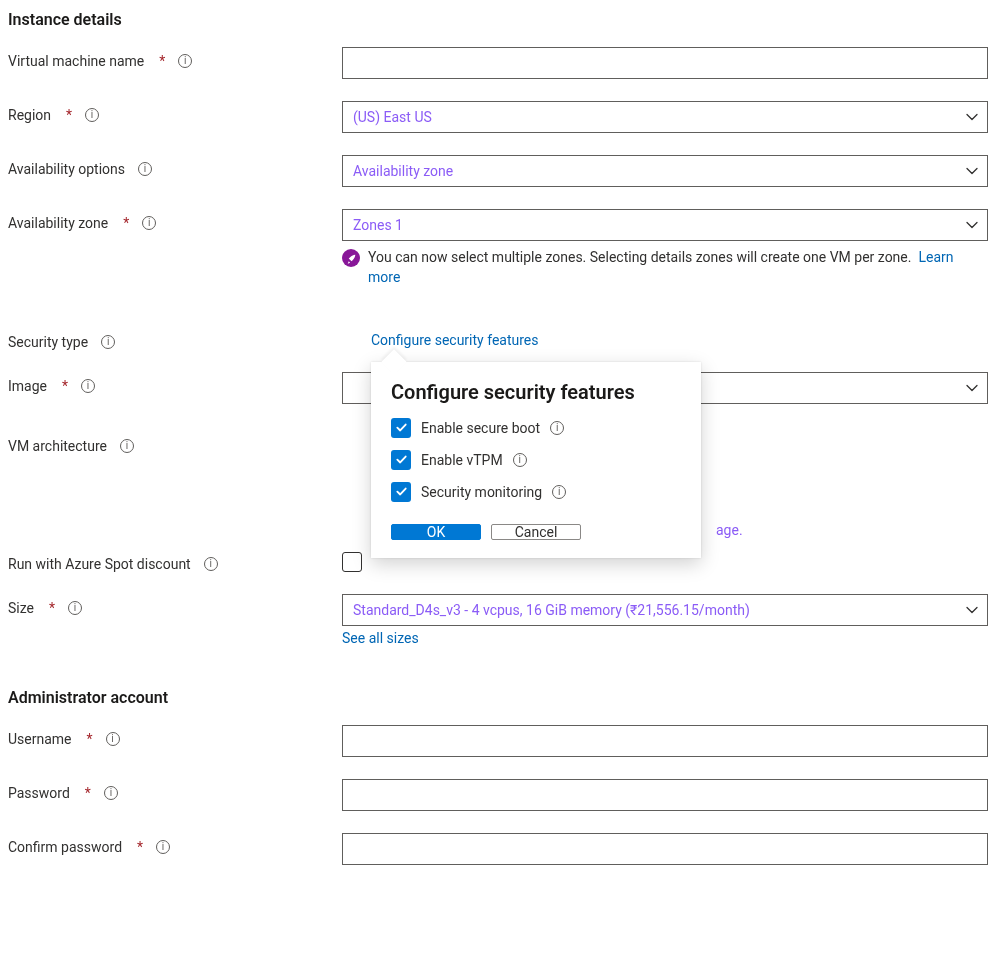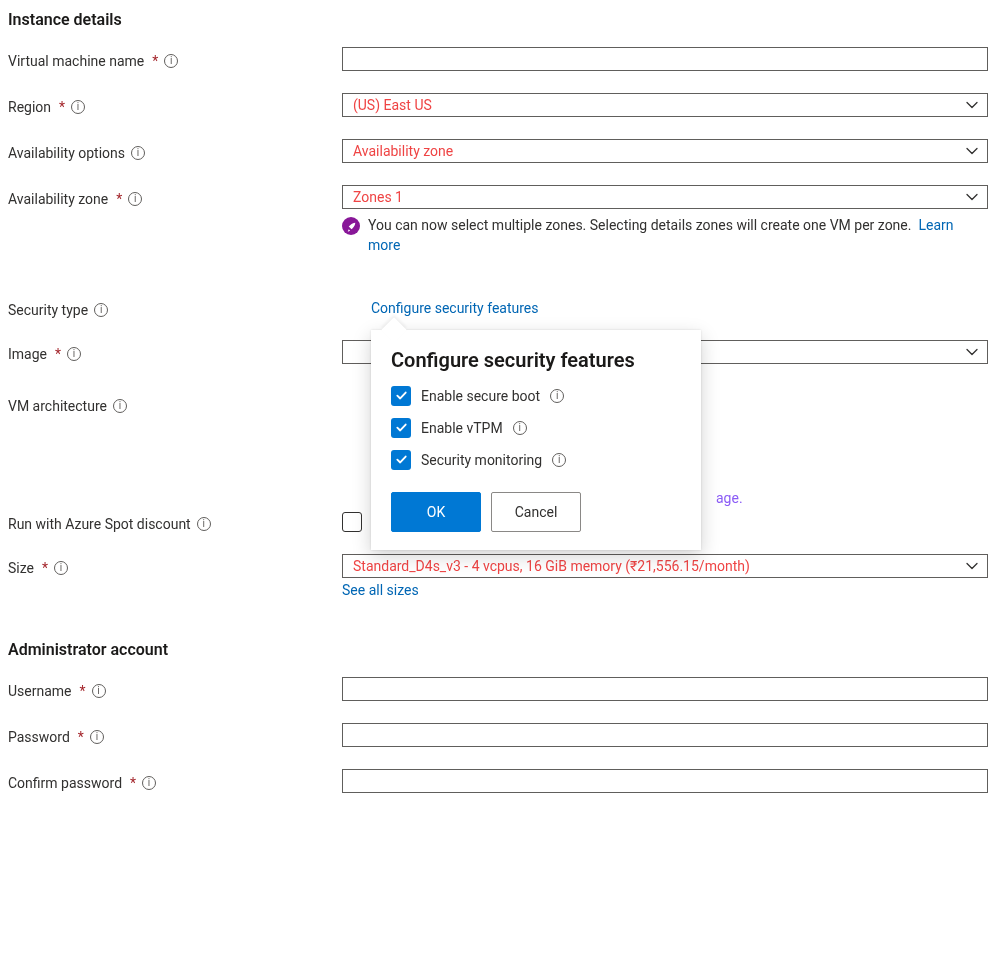--- a/index.html
+++ b/index.html
@@ -24,21 +24,21 @@
     align-items: flex-start;
     margin-bottom: 22px;
   }
   .field-row.tight { margin-bottom: 6px; }
   .label-col {
     width: 334px;
     flex-shrink: 0;
     padding-top: 6px;
     display: flex;
     align-items: center;
-    gap: 6px;
+    gap: 13px;
     color: #323130;
   }
   .input-col {
     flex: 1;
     max-width: 646px;
   }
   .req { color: #a4262c; margin-left: 2px; }
   .info-icon {
     display: inline-flex;
     align-items: center;
@@ -47,26 +47,26 @@
     border: 1px solid #605e5c;
     border-radius: 50%;
     font-size: 10px;
     color: #605e5c;
     line-height: 1;
     cursor: default;
     user-select: none;
   }
   .textbox, .selectbox {
     width: 100%;
-    height: 24px;
+    height: 32px;
     border: 1px solid #605e5c;
     background: #fff;
     padding: 4px 24px 4px 10px;
     font-size: 14px;
-    color: #ef4444;
+    color: #8b5cf6;
     position: relative;
     display: flex;
     align-items: center;
     cursor: pointer;
   }
   .textbox { cursor: text; }
   .selectbox { }
   .selectbox.highlight {
     border: 1px solid #8661c5;
   }
@@ -160,21 +160,21 @@
     flex-shrink: 0;
     cursor: pointer;
   }
   .cb-checked svg { display:block; }
   .callout-actions {
     display: flex;
     gap: 10px;
     margin-top: 22px;
   }
   .btn {
-    height: 40px;
+    height: 16px;
     min-width: 90px;
     padding: 0 18px;
     font-size: 14px;
     border-radius: 2px;
     cursor: pointer;
     display: inline-flex;
     align-items: center;
     justify-content: center;
   }
   .btn-primary {

